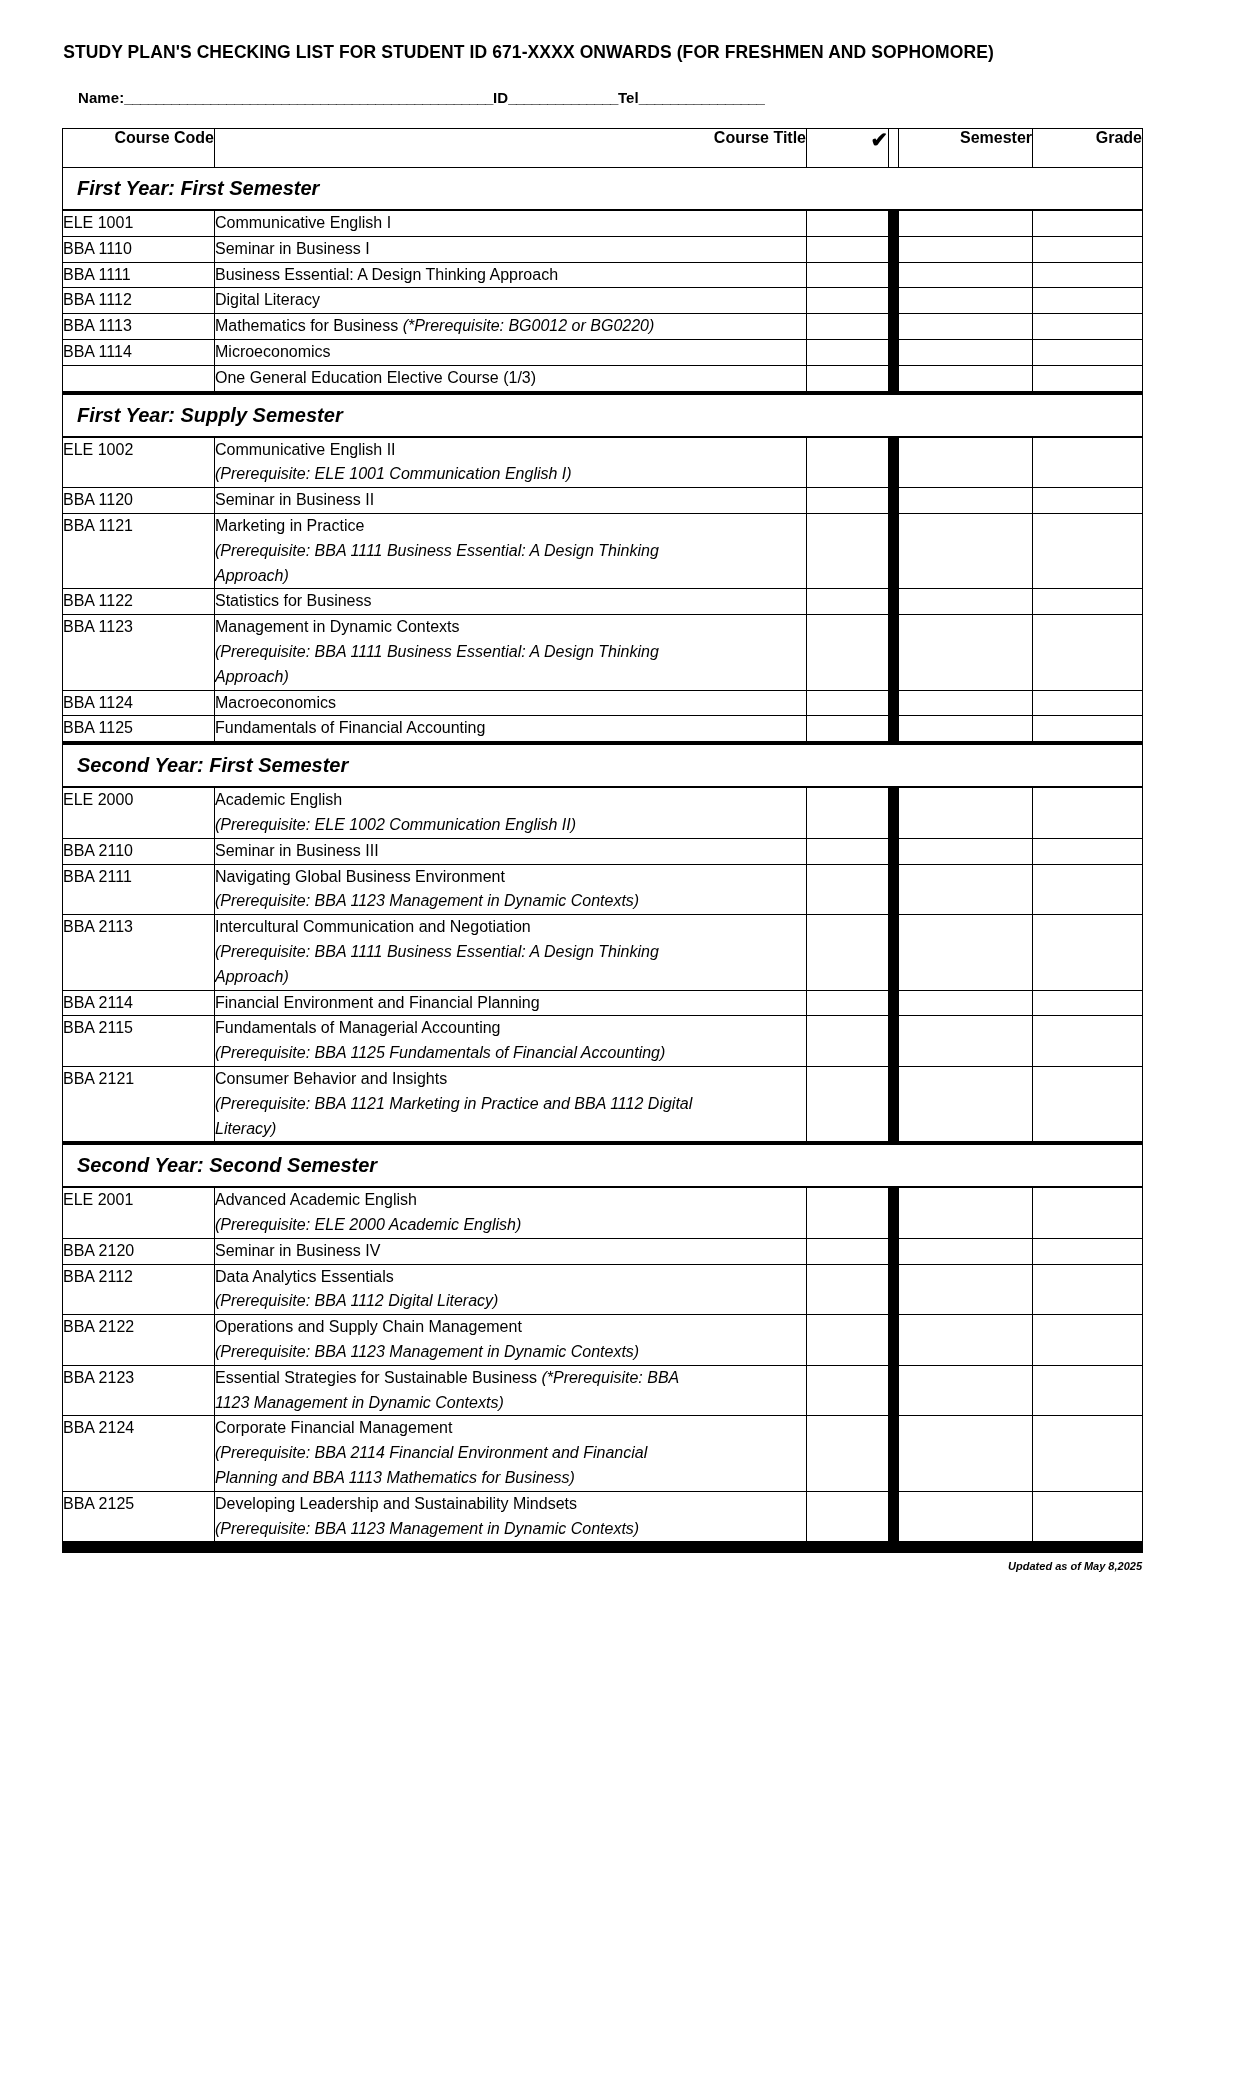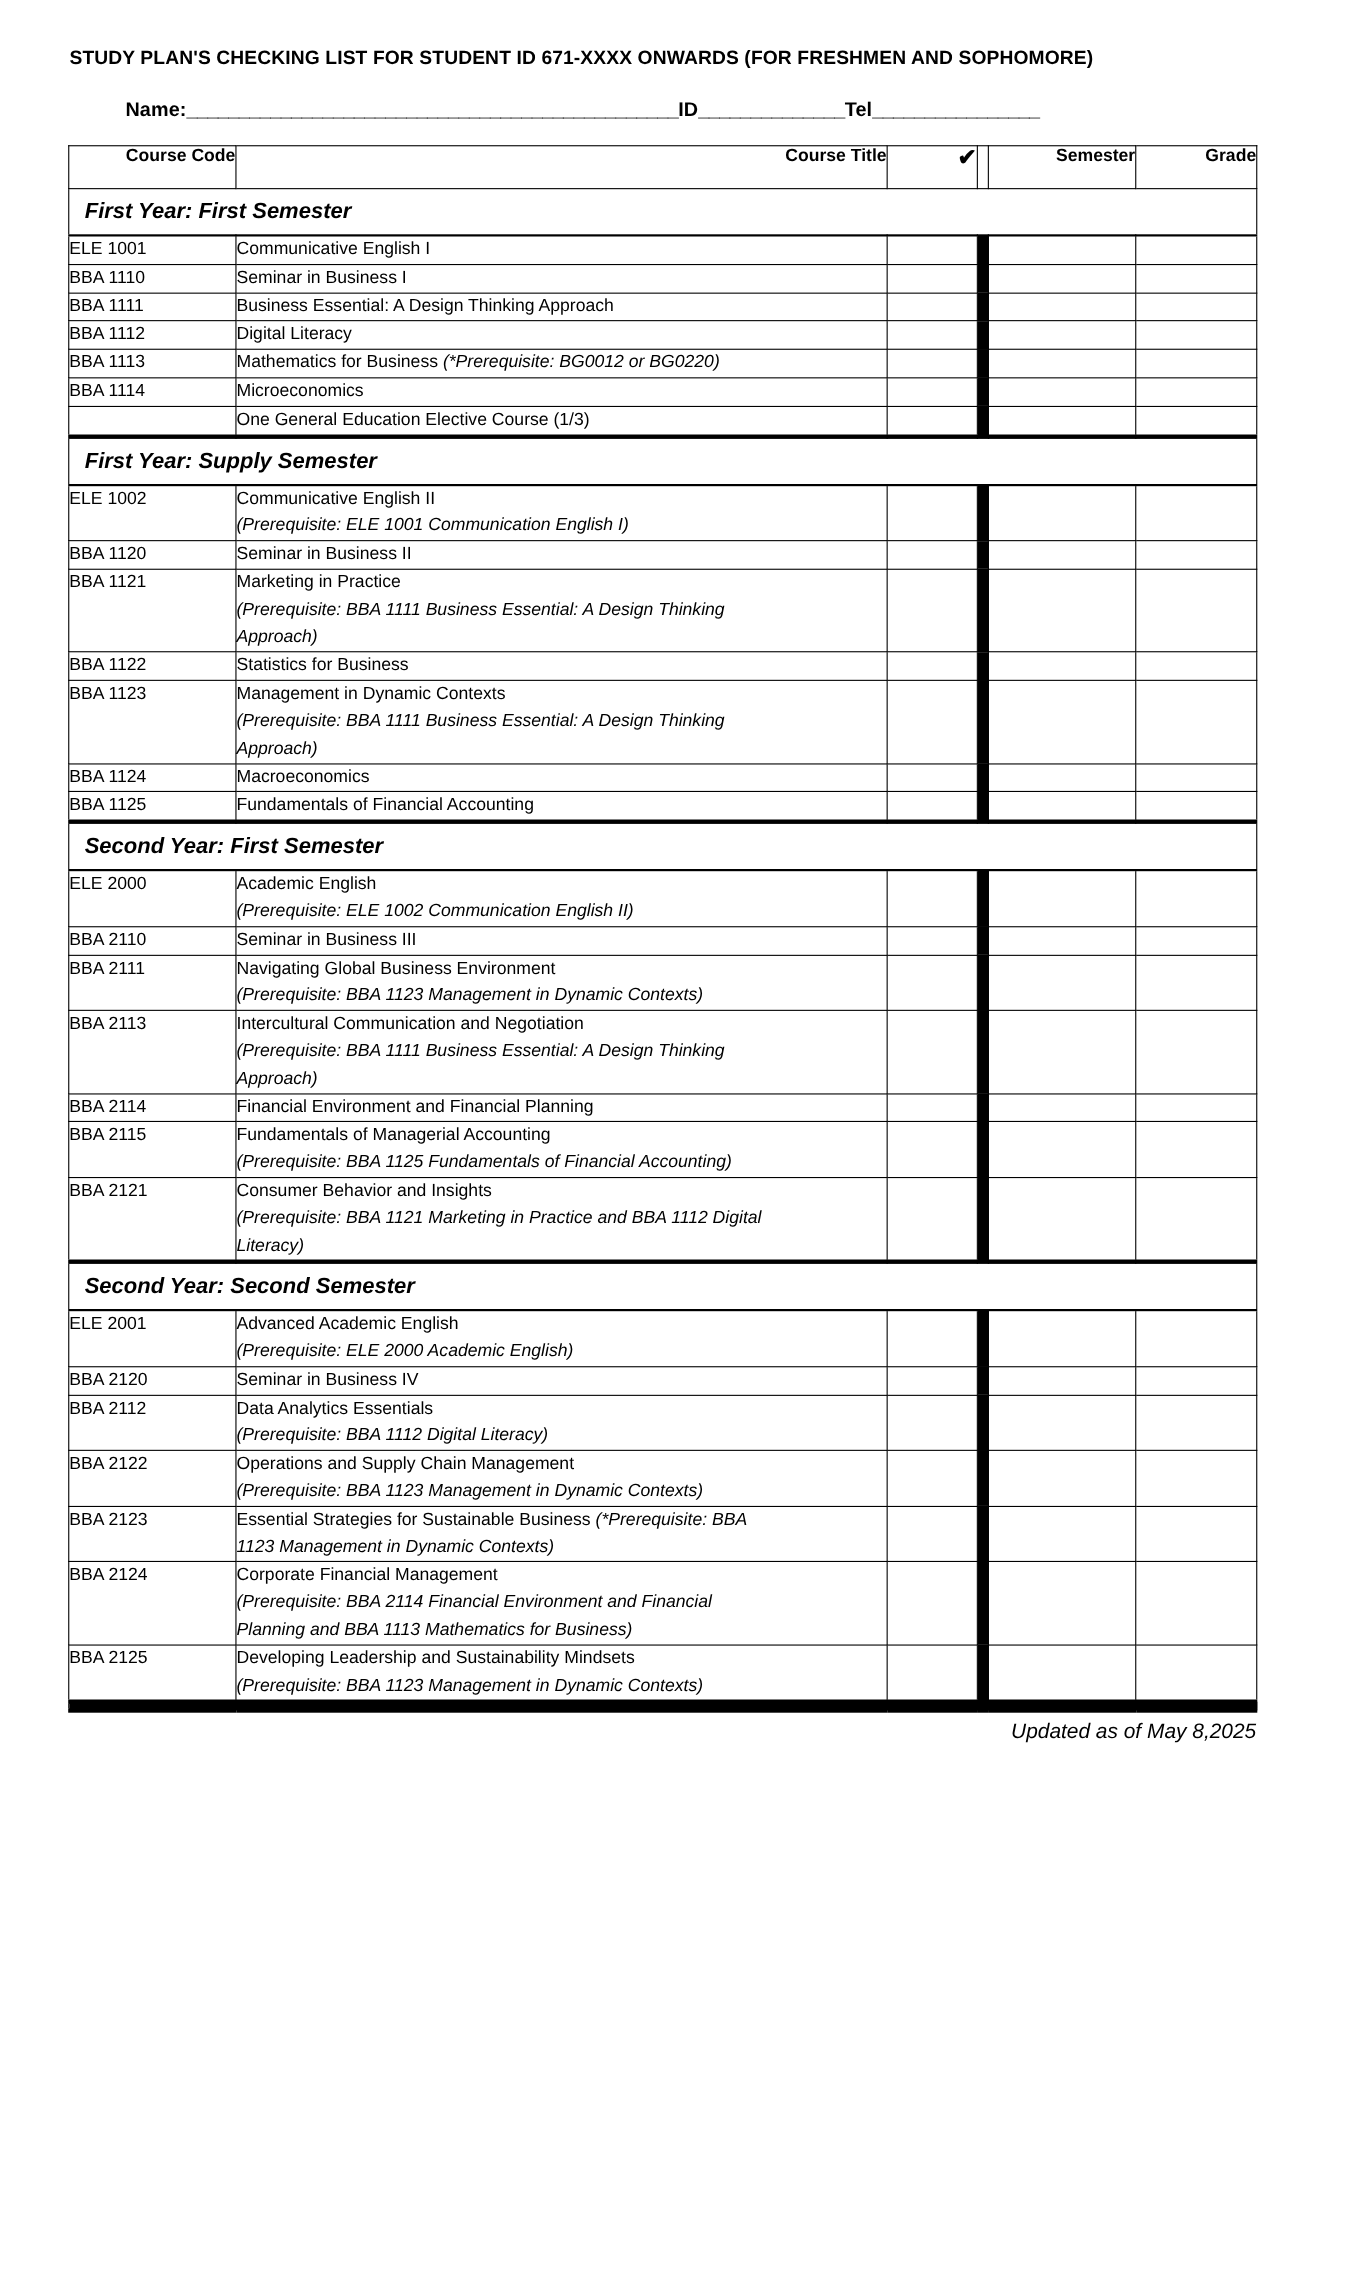--- a/index.html
+++ b/index.html
@@ -21,23 +21,23 @@
     position: relative;
   }
   .doc-title {
     text-align: center;
     font-size: 17.5px;
     font-weight: bold;
     letter-spacing: 0.1px;
     margin: 8px 0 26px 0;
   }
   .name-row {
-    font-size: 18px;
-    font-weight: bold;
-    margin: 0 0 22px 52px;
+    font-size: 15px;
+    font-weight: bold;
+    margin: 0 0 22px 16px;
     white-space: nowrap;
     letter-spacing: 0.1px;
   }
   .name-row .fill {
     font-weight: bold;
     letter-spacing: -0.5px;
   }
   table.plan {
     border-collapse: collapse;
     width: 1080px;
@@ -112,23 +112,23 @@
   }
   tr.endbar td {
     border-top: 4px solid #000;
     border-bottom: 4px solid #000;
     height: 4px;
     background: #000;
     padding: 0;
   }
   .updated {
     text-align: right;
-    font-size: 19px;
+    font-size: 11px;
     font-style: italic;
-    font-weight: normal;
+    font-weight: bold;
     width: 1080px;
     margin: 7px auto 0 auto;
   }
 </style>
 </head>
 <body>
 
 <div class="page">
 
   <div class="doc-title">STUDY PLAN'S CHECKING LIST FOR STUDENT ID 671-XXXX ONWARDS (FOR FRESHMEN AND SOPHOMORE)</div>

